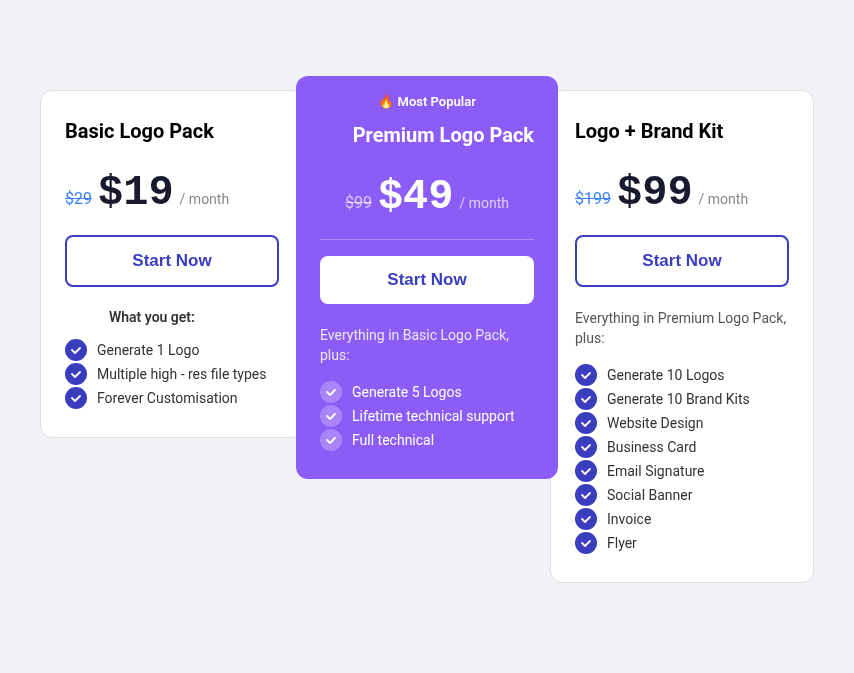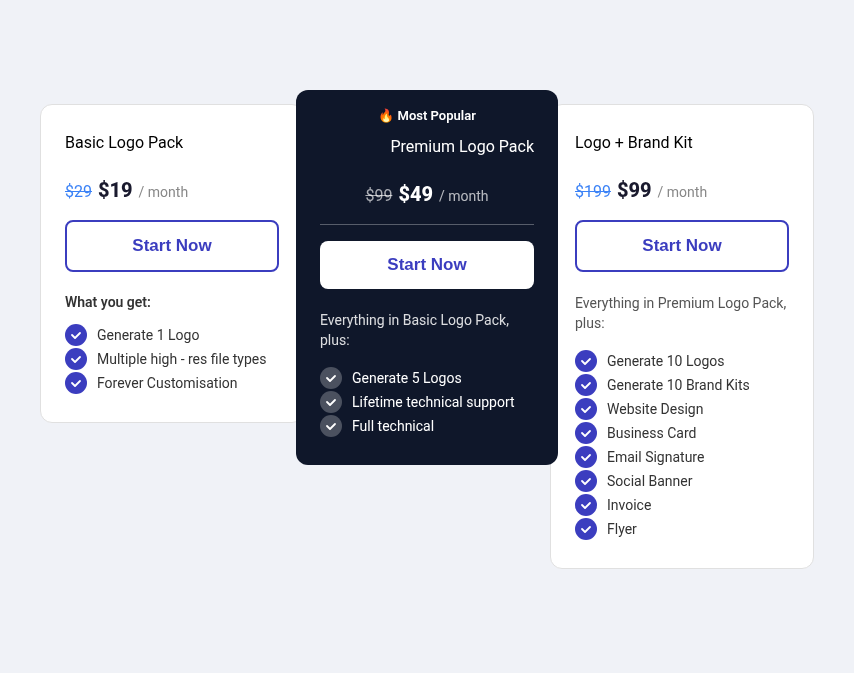--- a/index.html
+++ b/index.html
@@ -26,43 +26,43 @@
       border: 1px solid #e0e0e0;
       padding: 28px 24px;
       flex: 1;
       position: relative;
     }
     .card-basic {
       margin-right: -4px;
       z-index: 1;
     }
     .card-premium {
-      background: #0f172a;
+      background: #8b5cf6;
       border: none;
       border-radius: 12px;
       padding: 18px 24px 28px;
       z-index: 2;
       flex: 1;
       color: #fff;
       margin: -14px -4px -14px -4px;
     }
     .card-brand {
       margin-left: -4px;
       z-index: 1;
     }
     .most-popular-badge {
       text-align: center;
       font-size: 13px;
       font-weight: 600;
       color: #fff;
       margin-bottom: 14px;
     }
     .plan-name {
-      font-size: 16px;
-      font-weight: 400;
+      font-size: 20px;
+      font-weight: 700;
       margin-bottom: 26px;
       color: inherit;
     }
     .card-premium .plan-name {
       color: #fff;
       text-align: right;
     }
     .price-row {
       display: flex;
       align-items: baseline;
@@ -74,23 +74,24 @@
     }
     .old-price {
       font-size: 16px;
       color: #3b82f6;
       text-decoration: line-through;
     }
     .card-premium .old-price {
       color: rgba(255,255,255,0.65);
     }
     .new-price {
-      font-size: 20px;
+      font-size: 42px;
       font-weight: 800;
       color: #1a1a2e;
+      font-family: Liberation Mono, monospace;
     }
     .card-premium .new-price {
       color: #fff;
     }
     .per-month {
       font-size: 14px;
       color: #888;
     }
     .card-premium .per-month {
       color: rgba(255,255,255,0.7);
@@ -117,20 +118,21 @@
       background: #fff;
       color: #3b3dbf;
       border: none;
       border-radius: 8px;
     }
     .what-you-get {
       font-size: 14px;
       font-weight: 600;
       color: #333;
       margin-bottom: 14px;
+      margin-left: 44px;
     }
     .everything-plus {
       font-size: 14px;
       color: rgba(255,255,255,0.85);
       margin-bottom: 16px;
       line-height: 1.4;
     }
     .everything-plus-light {
       font-size: 14px;
       color: #555;

